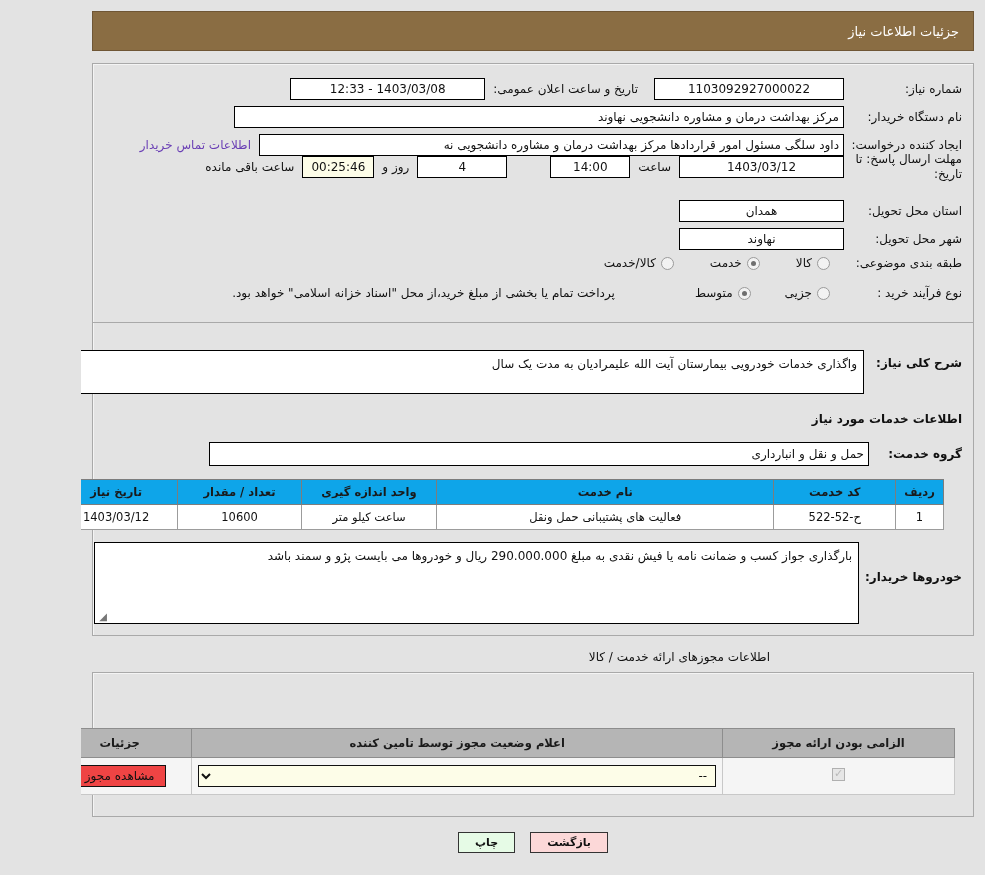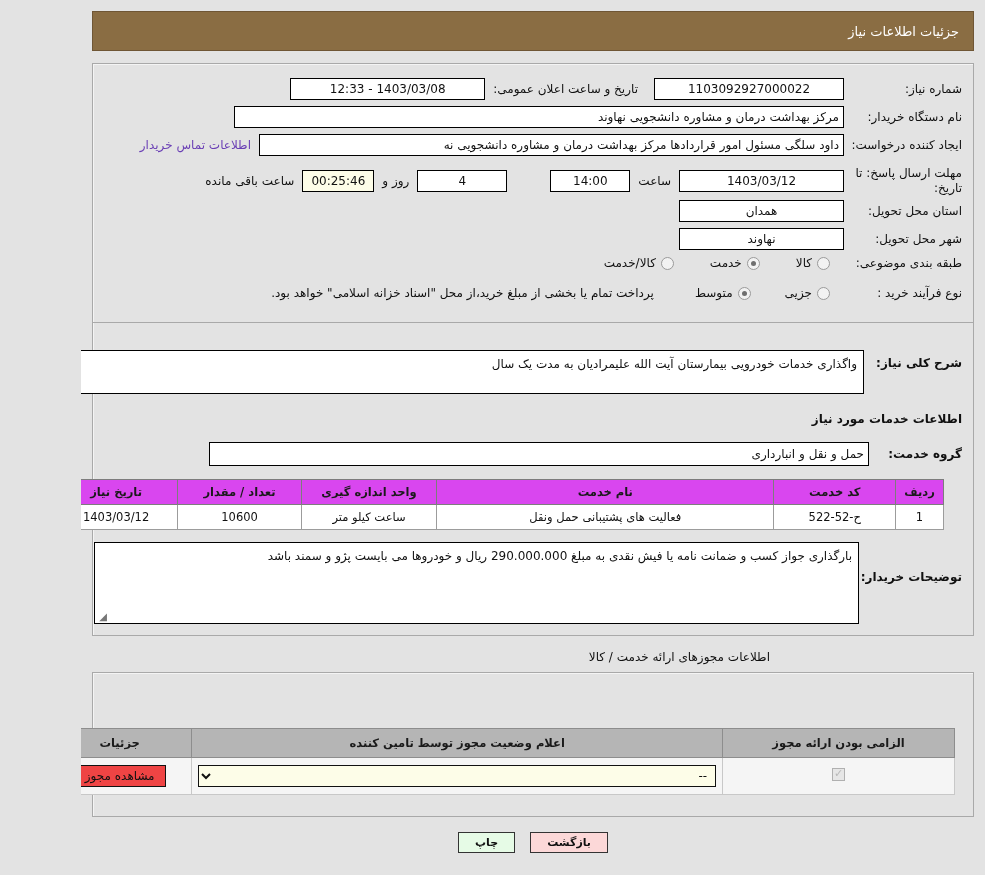--- a/index.html
+++ b/index.html
@@ -163,21 +163,21 @@
   }
 
   
   table.grid {
     border-collapse: collapse;
     position: absolute;
     font-size: 11.5px;
     background: #fff;
   }
   table.grid th {
-    background: #d946ef;
+    background: #0ea5e9;
     border: 1px solid #7d7d7d;
     color: #1a1a1a;
     font-weight: bold;
     font-size: 11.5px;
     padding: 5px 4px;
     text-align: center;
     white-space: nowrap;
   }
   table.grid td {
     background: #ffffff;
@@ -311,21 +311,21 @@
       <span class="lbl" style="width:110px; text-align:right;">نام دستگاه خریدار:</span>
       <div class="fld right" style="width:610px;">مرکز بهداشت  درمان و مشاوره دانشجویی نهاوند</div>
     </div>
 
     <div class="row" style="top:70px; right:11px; gap:8px;">
       <span class="lbl" style="width:110px; text-align:right;">ایجاد کننده درخواست:</span>
       <div class="fld right" style="width:585px;">داود سلگی مسئول امور قراردادها مرکز بهداشت  درمان و مشاوره دانشجویی نه</div>
       <a class="linktext">اطلاعات تماس خریدار</a>
     </div>
 
-    <div class="row" style="top:102px; right:11px; gap:8px;">
+    <div class="row" style="top:88px; right:11px; gap:8px;">
       <span class="lbl" style="width:110px; text-align:right; white-space:normal; line-height:1.25;">مهلت ارسال پاسخ: تا تاریخ:</span>
       <div class="fld" style="width:165px;">1403/03/12</div>
       <span class="lbl">ساعت</span>
       <div class="fld" style="width:80px;">14:00</div>
       <div class="fld" style="width:90px; margin-right:35px;">4</div>
       <span class="lbl">روز و</span>
       <div class="fld cream" style="width:72px;">00:25:46</div>
       <span class="lbl">ساعت باقی مانده</span>
     </div>
 
@@ -358,21 +358,21 @@
     <div class="row" style="top:222px; right:11px; gap:8px;">
       <span class="lbl" style="width:110px; text-align:right;">نوع فرآیند خرید :</span>
       <div class="radio-group" style="margin-right:14px;">
         <span class="radio"></span>
         <span class="radio-label">جزیی</span>
       </div>
       <div class="radio-group" style="margin-right:26px;">
         <span class="radio checked"></span>
         <span class="radio-label">متوسط</span>
       </div>
-      <span class="lbl" style="margin-right:33px;">پرداخت تمام یا بخشی از مبلغ خرید،از محل "اسناد خزانه اسلامی" خواهد بود.</span>
+      <span class="lbl" style="margin-right:72px;">پرداخت تمام یا بخشی از مبلغ خرید،از محل "اسناد خزانه اسلامی" خواهد بود.</span>
     </div>
 
     <div style="position:absolute; top:258px; left:0; right:0; height:1px; background:#a9a9a9;"></div>
 
     <div class="row" style="top:286px; right:11px; align-items:flex-start; gap:8px;">
       <span class="lbl lbl-bold" style="width:90px; text-align:right; padding-top:6px;">شرح کلی نیاز:</span>
       <div class="ta" style="width:810px; height:44px;">
         <span>واگذاری خدمات خودرویی بیمارستان آیت الله علیمرادیان به مدت یک سال</span>
         <span class="grip">◢</span>
       </div>
@@ -402,21 +402,21 @@
           <td>ح-52-522</td>
           <td>فعالیت های پشتیبانی حمل ونقل</td>
           <td>ساعت کیلو متر</td>
           <td>10600</td>
           <td>1403/03/12</td>
         </tr>
       </tbody>
     </table>
 
     <div class="row" style="top:478px; right:11px; align-items:flex-start; gap:8px;">
-      <span class="lbl lbl-bold" style="width:95px; text-align:right; padding-top:28px;">توضیحات خریدار:</span>
+      <span class="lbl lbl-bold" style="width:95px; text-align:right; padding-top:28px;">خودروها خریدار:</span>
       <div class="ta" style="width:765px; height:82px;">
         <span>بارگذاری جواز کسب و ضمانت نامه یا فیش نقدی به مبلغ 290.000.000 ریال و خودروها می بایست پژو و سمند باشد</span>
         <span class="grip">◢</span>
       </div>
     </div>
 
   </div>
 
   <div class="section-note" style="top:650px; right:215px;">اطلاعات مجوزهای ارائه خدمت / کالا</div>
 

